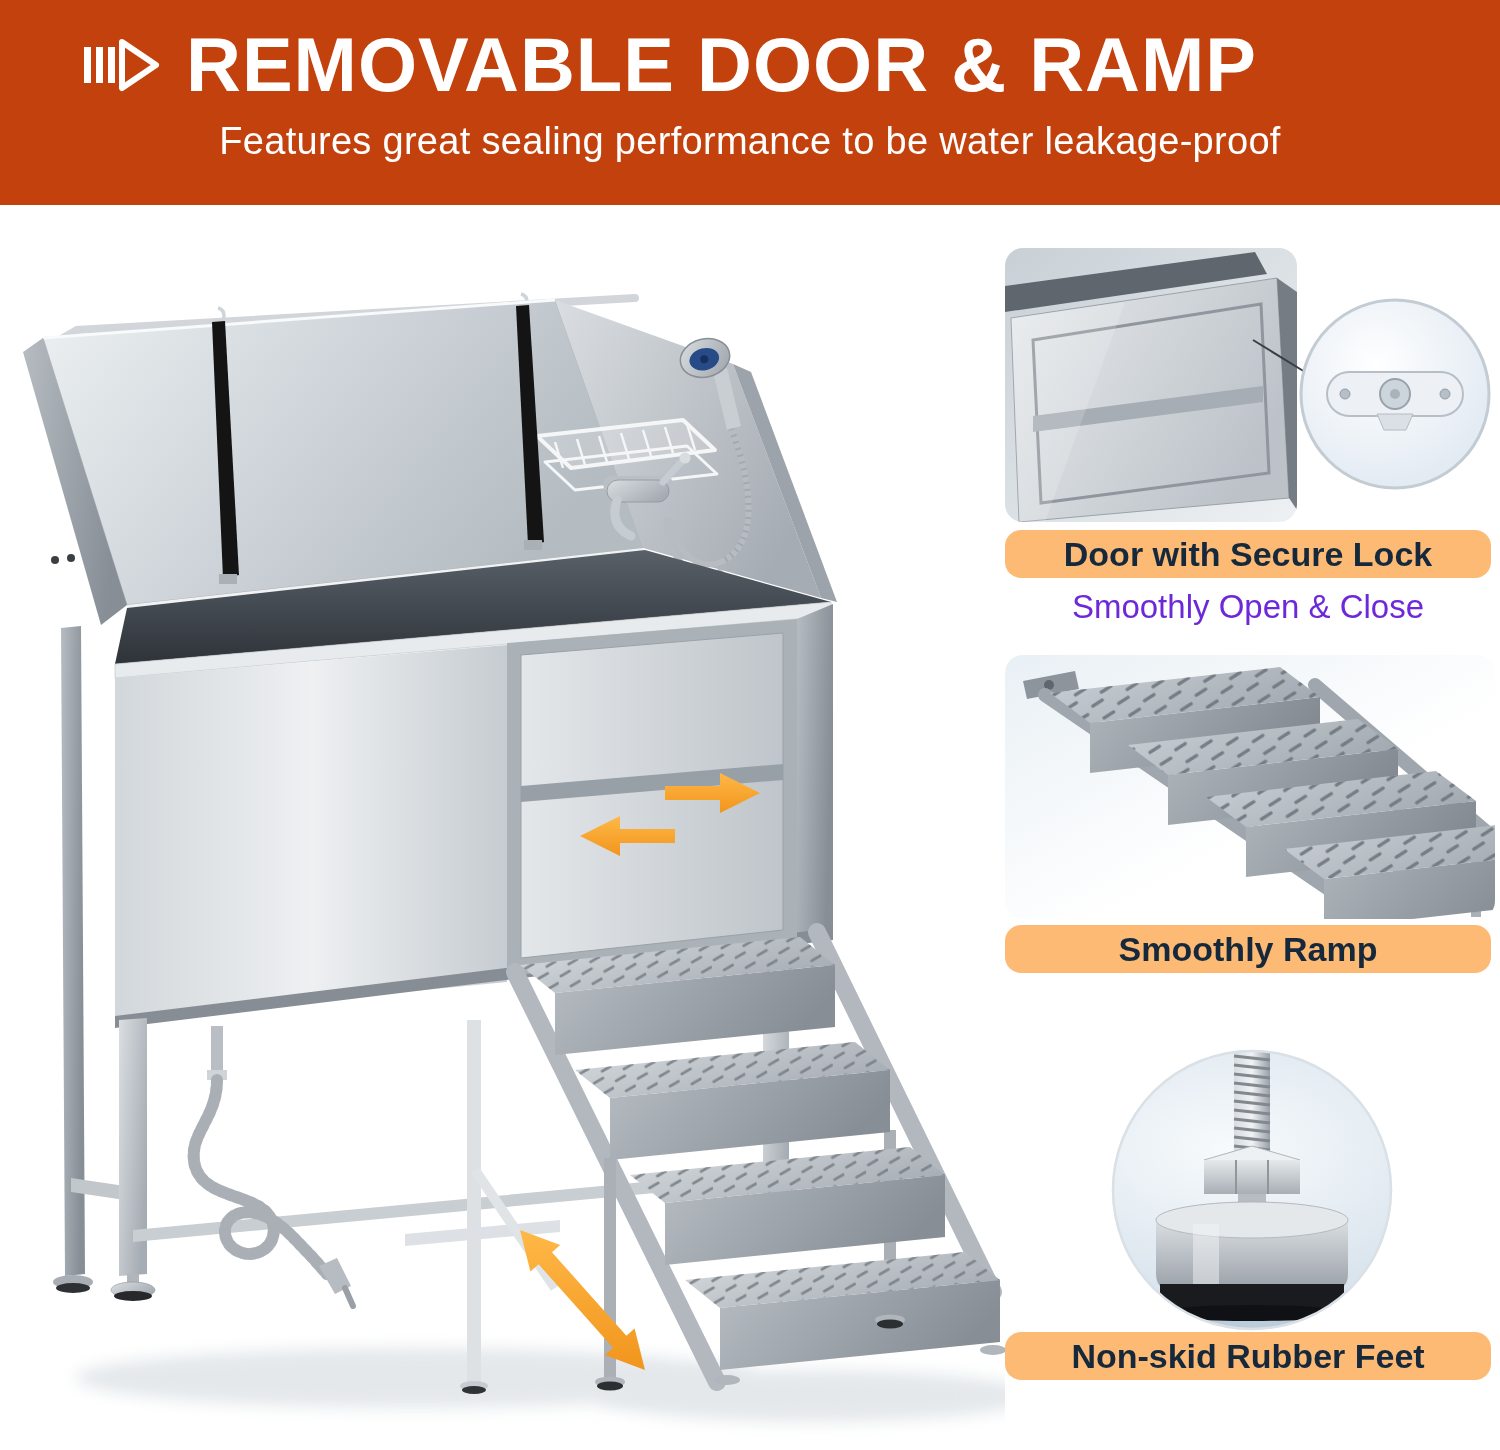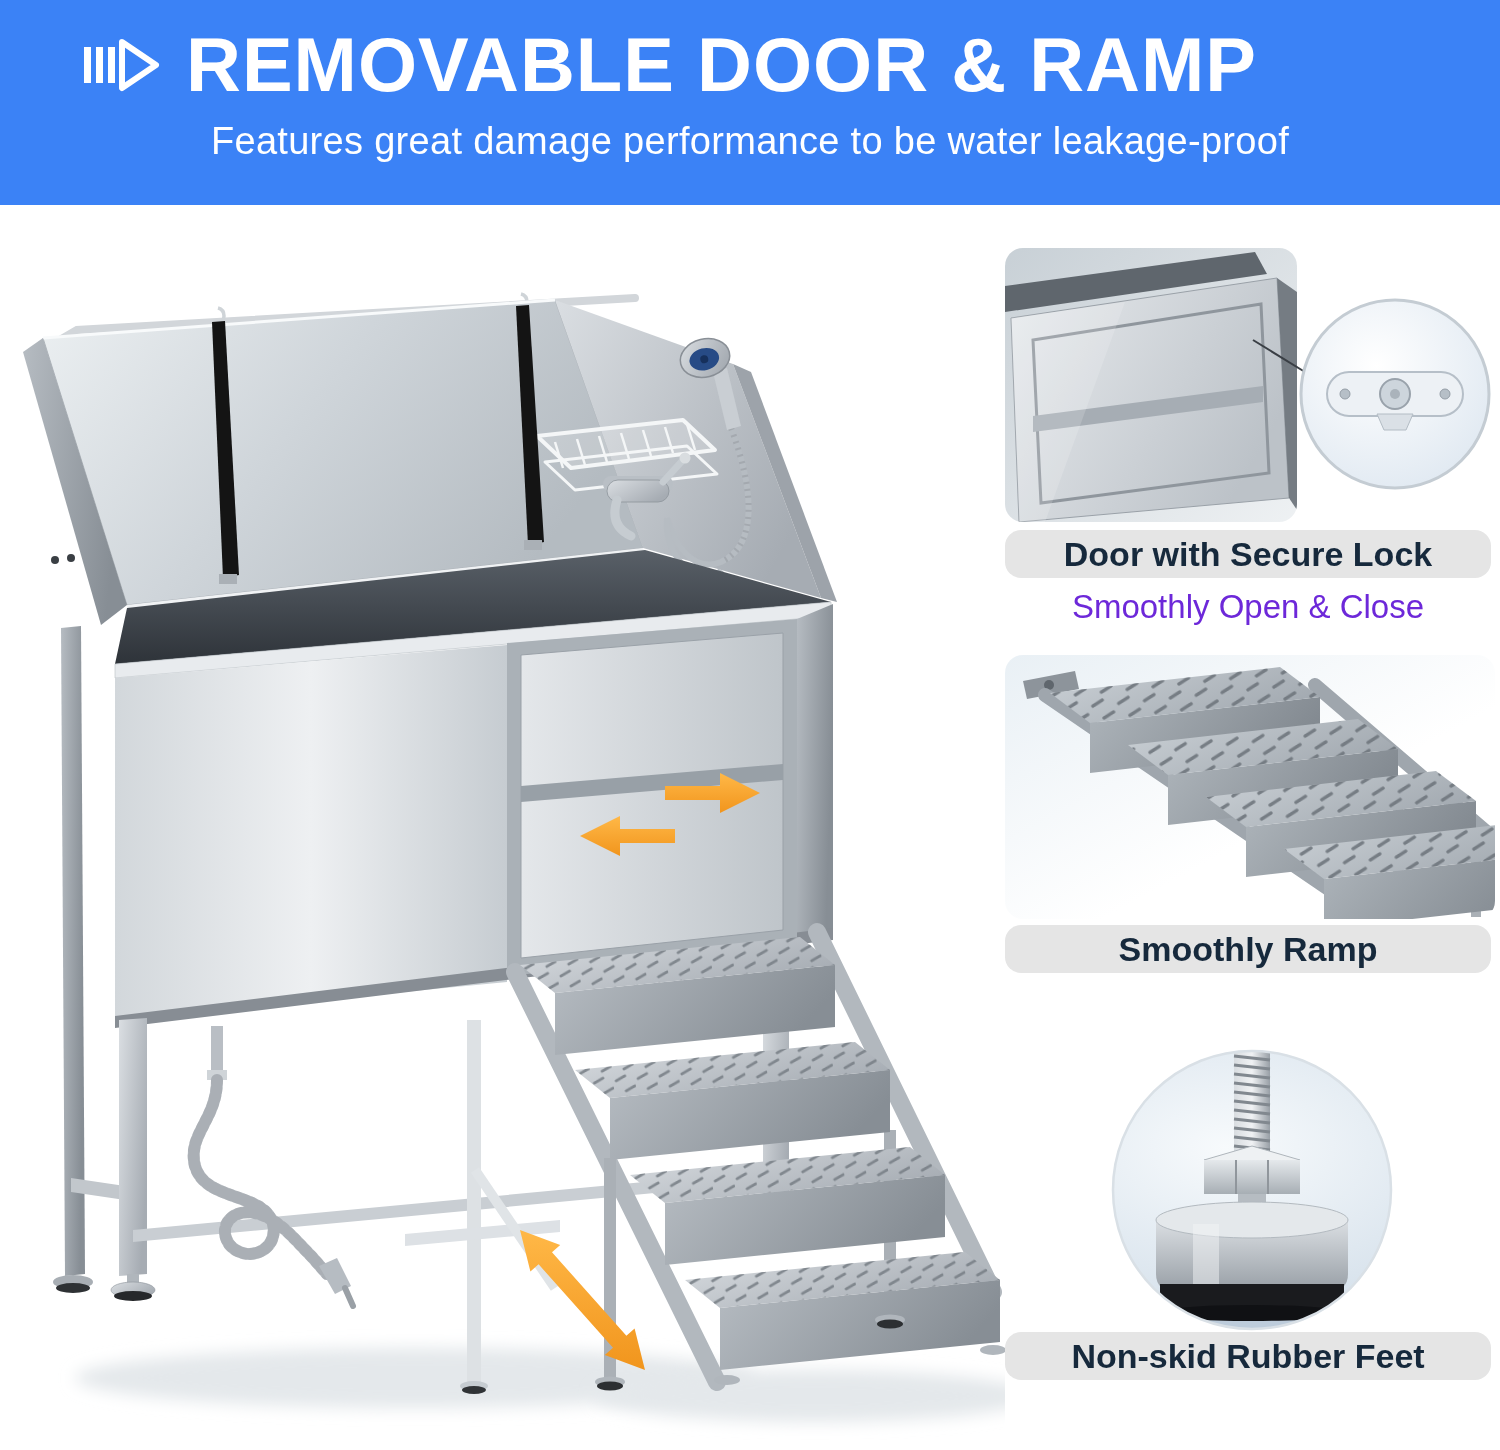--- a/index.html
+++ b/index.html
@@ -7,36 +7,36 @@
     width:1500px;height:1450px;
     background:#ffffff;
     font-family:"Liberation Sans", sans-serif;
     overflow:hidden;
   }
   .page{position:relative;width:1500px;height:1450px;background:#ffffff;}
 
   
   .hero{
     position:absolute;left:0;top:0;width:1500px;height:205px;
-    background:#3b82f6;color:#ffffff;
+    background:#c2410c;color:#ffffff;
   }
   .title-row{display:flex;align-items:center;gap:26px;padding:26px 0 0 82px;}
   .title-row h1{
     margin:0;font-size:76px;font-weight:700;letter-spacing:1px;line-height:1.02;
     white-space:nowrap;
   }
   .hero .subtitle{
     margin:16px 0 0 0;text-align:center;font-size:38px;font-weight:400;
     letter-spacing:.3px;
   }
 
   
   .band{
     position:absolute;left:1005px;width:486px;height:48px;
-    background:#e5e5e5;border-radius:16px;
+    background:#fdba74;border-radius:16px;
     display:flex;align-items:center;justify-content:center;
     font-size:34px;font-weight:700;color:#16293C;white-space:nowrap;
   }
   .callout-sub{
     position:absolute;left:1005px;width:486px;margin:0;text-align:center;
     font-size:33px;font-weight:400;color:#6d28d9;white-space:nowrap;
   }
   .abs{position:absolute;}
 </style>
 </head>
@@ -47,21 +47,21 @@
   <header class="hero">
     <div class="title-row">
       <svg width="78" height="58" viewBox="0 0 78 58">
         <rect x="2" y="11" width="7" height="36" fill="#ffffff"></rect>
         <rect x="14" y="11" width="7" height="36" fill="#ffffff"></rect>
         <rect x="26" y="11" width="7" height="36" fill="#ffffff"></rect>
         <polygon points="40,6 74,29 40,52" fill="none" stroke="#ffffff" stroke-width="6" stroke-linejoin="round"></polygon>
       </svg>
       <h1>REMOVABLE DOOR &amp; RAMP</h1>
     </div>
-    <p class="subtitle">Features great damage performance to be water leakage-proof</p>
+    <p class="subtitle">Features great sealing performance to be water leakage-proof</p>
   </header>
 
   <div class="abs" style="left:15px;top:230px;width:990px;height:1210px;">
     <svg width="990" height="1210" viewBox="0 0 990 1210">
       <defs>
         <linearGradient id="m-steelA" x1="0" y1="0" x2="1" y2="0.4">
           <stop offset="0" stop-color="#ecf0f2"></stop>
             <stop offset="0.5" stop-color="#cfd5da"></stop>
             <stop offset="1" stop-color="#b4bbc1"></stop>
         </linearGradient>

